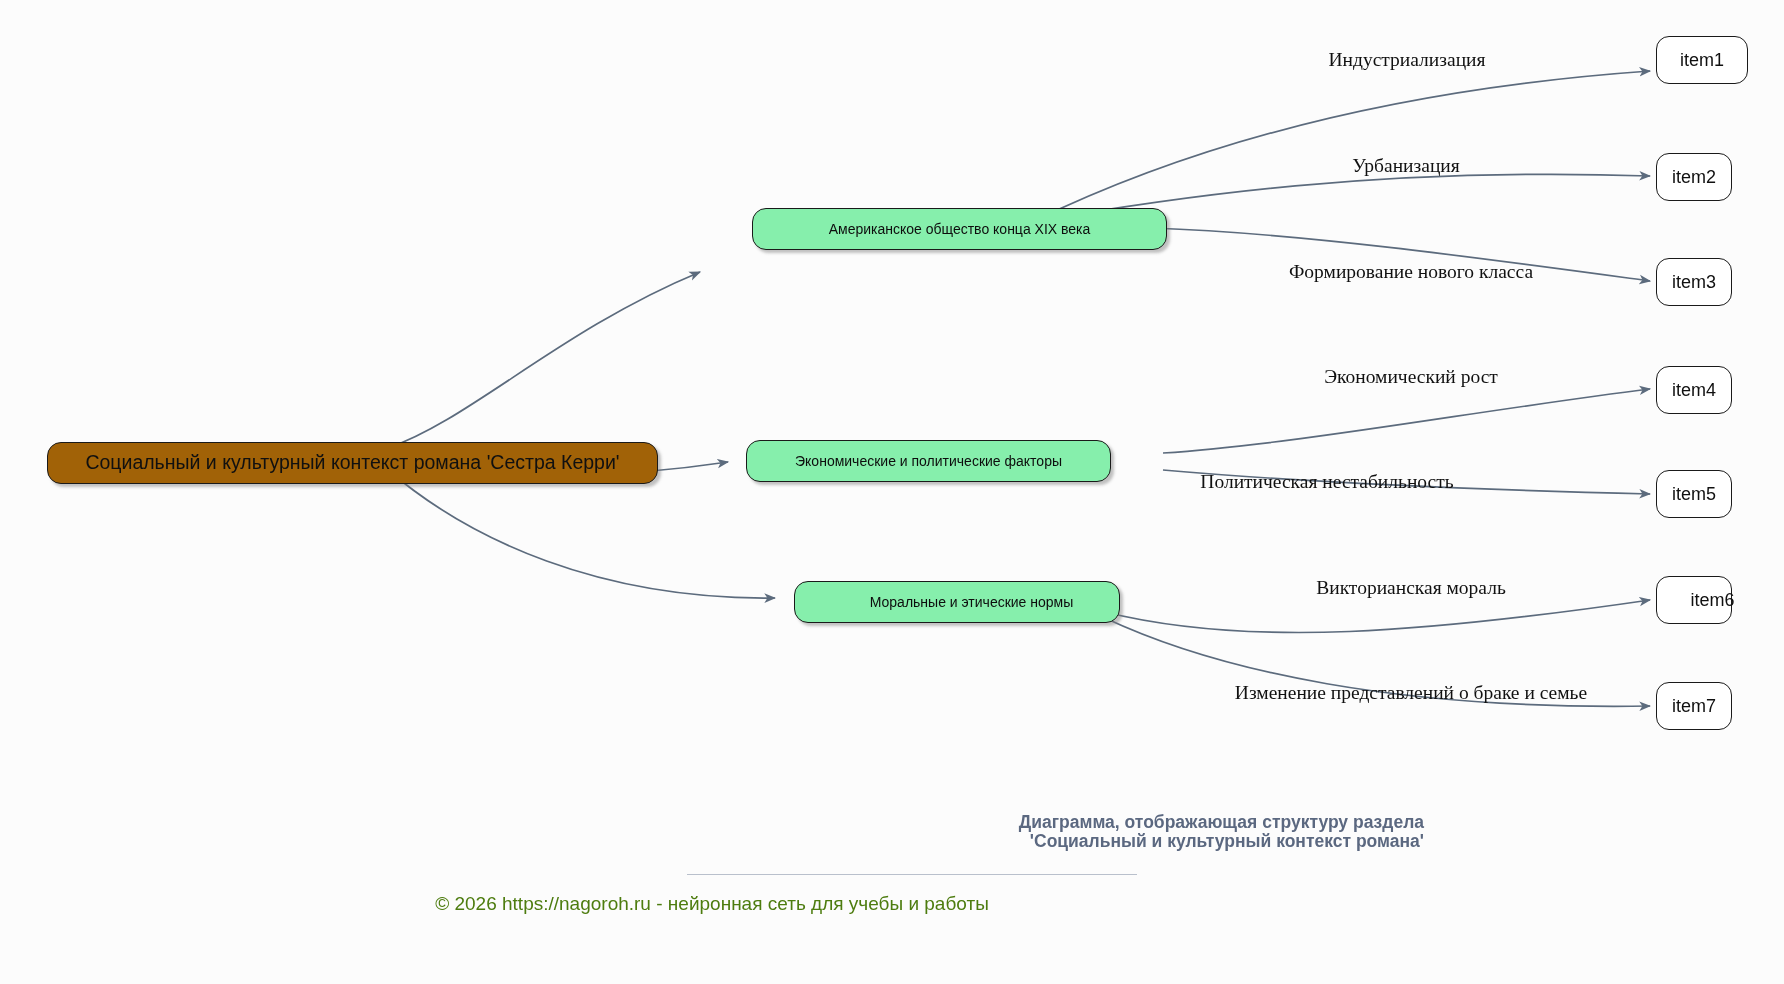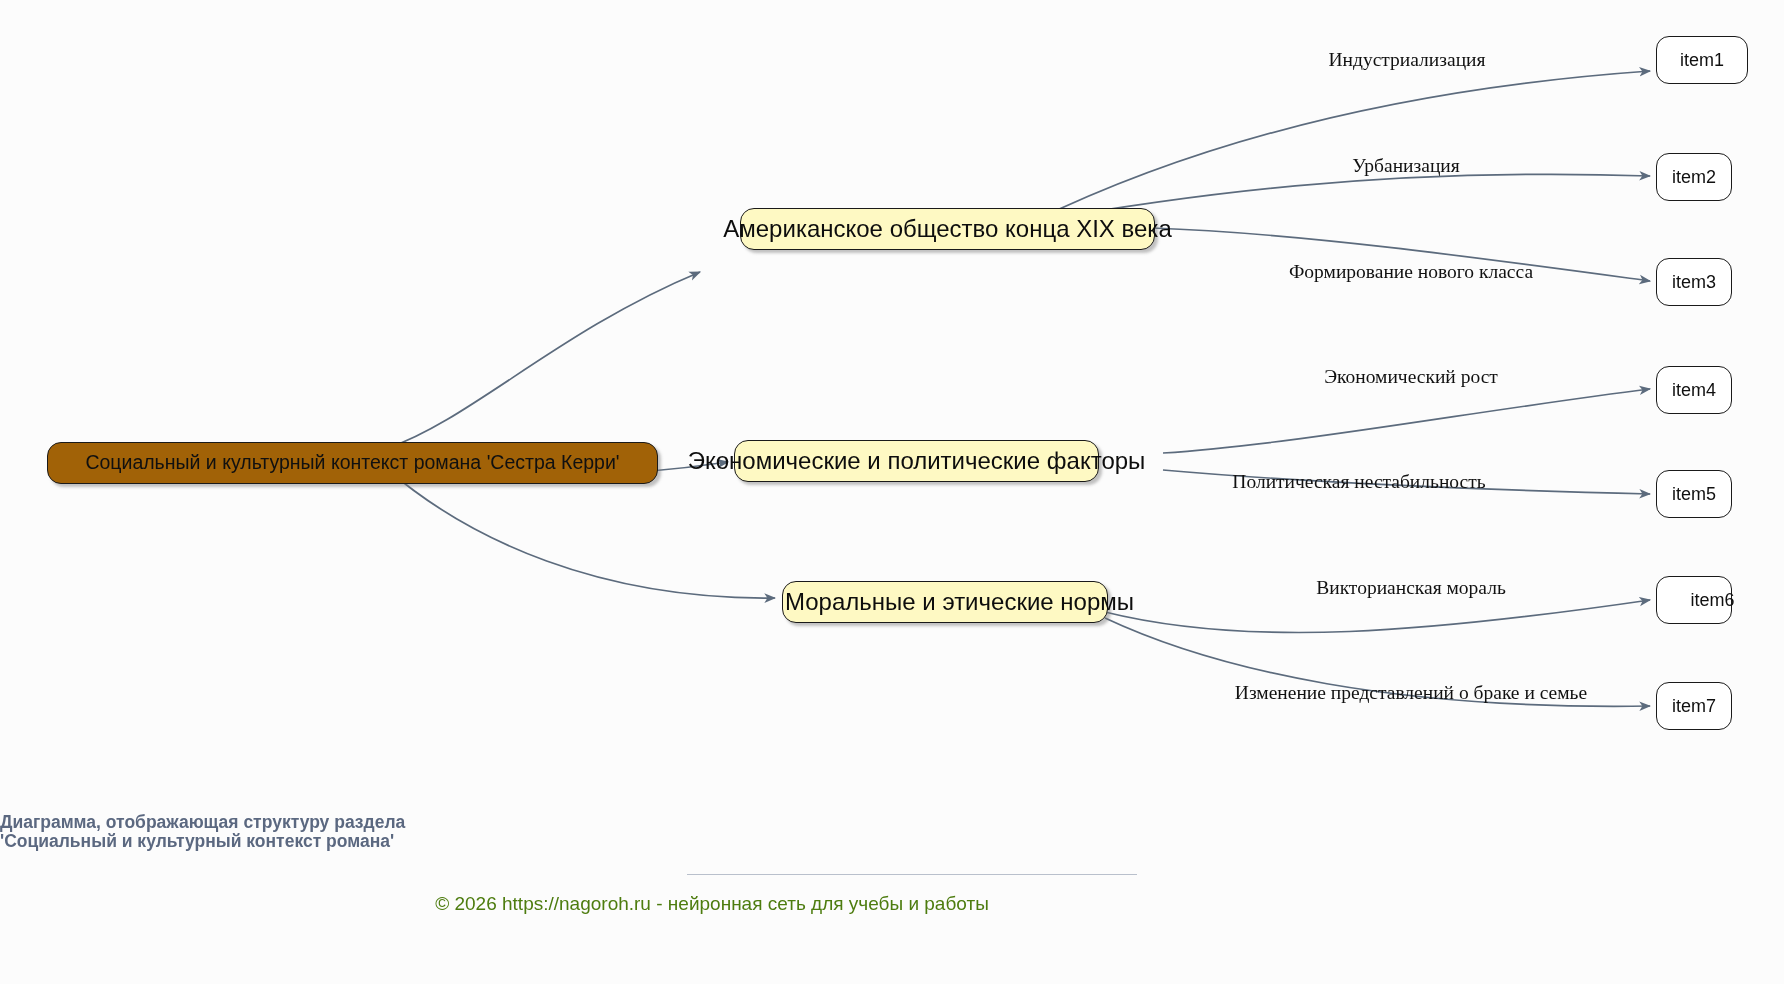--- a/index.html
+++ b/index.html
@@ -40,24 +40,25 @@
     white-space: nowrap;
     line-height: 1;
   }
   .node-root {
     background: #a16207;
     color: #101010;
     font-size: 19.5px;
     box-shadow: 3px 3px 3px rgba(120,120,120,0.45);
   }
   .node-branch {
-    background: #fef9c3;
+    background: #86efac;
     color: #0d0d0d;
-    font-size: 24px;
+    font-size: 14px;
     box-shadow: 3px 3px 3px rgba(120,120,120,0.45);
+    margin-left: 12px;
   }
   .node-leaf {
     background: #ffffff;
     color: #101010;
     font-size: 18px;
     border-radius: 13px;
     border: 1.6px solid #1a1a1a;
   }
   .edge-label {
     position: absolute;
@@ -65,21 +66,21 @@
     font-size: 19.5px;
     color: #111111;
     white-space: nowrap;
     line-height: 1;
     transform: translate(-50%, -50%);
   }
   .caption {
     position: absolute;
     left: 0;
     width: 1424px;
-    text-align: left;
+    text-align: right;
     font-family: "Liberation Sans", sans-serif;
     font-weight: bold;
     font-size: 17.5px;
     color: #5b6880;
     line-height: 1.25;
   }
   .caption-rule {
     position: absolute;
     height: 0;
     border-top: 1.5px solid #b9c0cc;
@@ -176,21 +177,21 @@
   </div>
 
   <div class="edge-label" style="left:1407px; top:60px;">Индустриализация</div>
 
   <div class="edge-label" style="left:1406px; top:166px;">Урбанизация</div>
 
   <div class="edge-label" style="left:1411px; top:272px;">Формирование нового класса</div>
 
   <div class="edge-label" style="left:1411px; top:377px;">Экономический рост</div>
 
-  <div class="edge-label" style="left:1359px; top:482px;">Политическая нестабильность</div>
+  <div class="edge-label" style="left:1327px; top:482px;">Политическая нестабильность</div>
 
   <div class="edge-label" style="left:1411px; top:588px;">Викторианская мораль</div>
 
   <div class="edge-label" style="left:1411px; top:693px;">Изменение представлений о браке и семье</div>
 
   <div class="caption" style="top:812px;">Диаграмма, отображающая структуру раздела</div>
   <div class="caption" style="top:831px;">'Социальный и культурный контекст романа'</div>
 
   <div class="caption-rule" style="left:687px; top:874px; width:450px;"></div>
 

